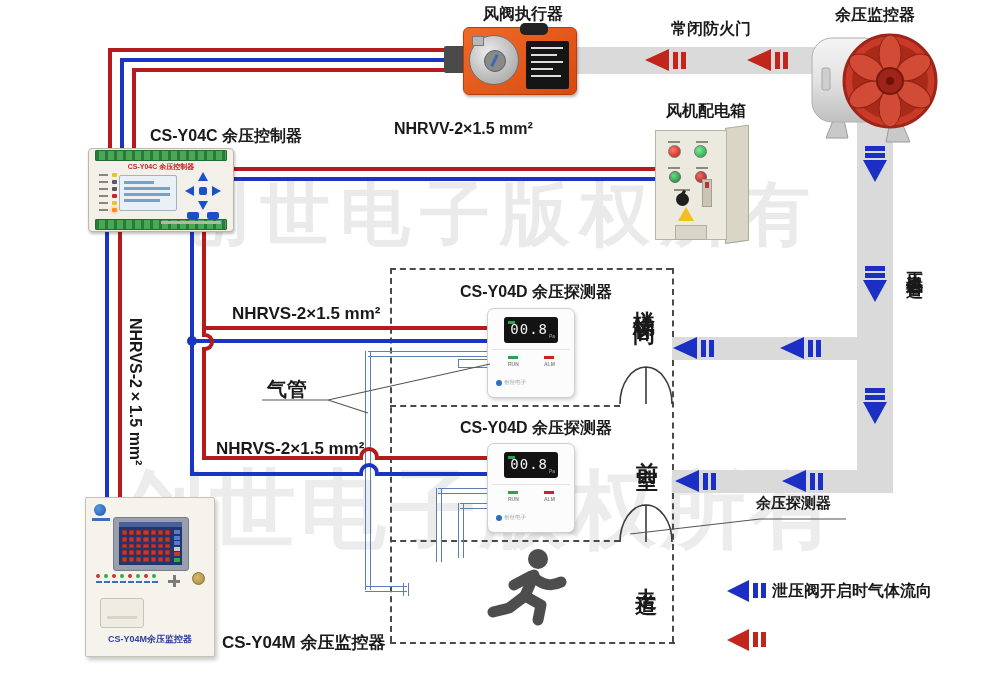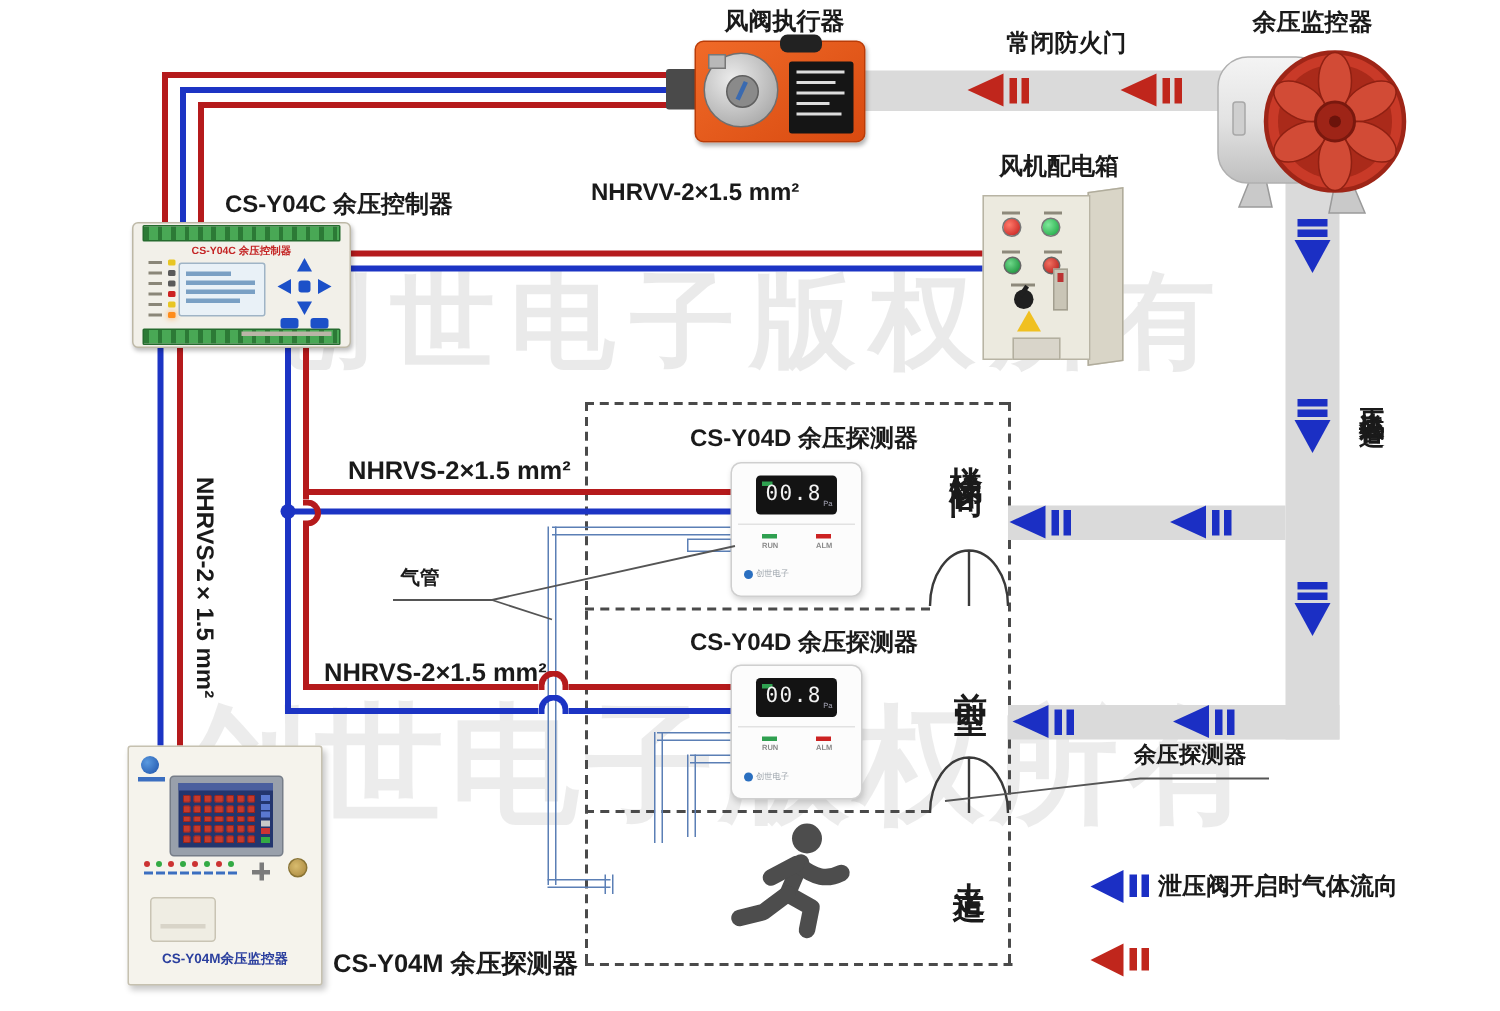--- a/index.html
+++ b/index.html
@@ -451,22 +451,22 @@
   <div class="lbl" style="left:671px;top:19px;font-size:16px;">常闭防火门</div>
   <div class="lbl" style="left:835px;top:5px;font-size:16px;">余压监控器</div>
   <div class="lbl" style="left:666px;top:101px;font-size:16px;">风机配电箱</div>
   <div class="lbl" style="left:150px;top:126px;font-size:16px;">CS-Y04C 余压控制器</div>
   <div class="lbl" style="left:394px;top:120px;font-size:16px;">NHRVV-2×1.5 mm²</div>
   <div class="lbl" style="left:232px;top:304px;font-size:17px;">NHRVS-2×1.5 mm²</div>
   <div class="lbl" style="left:216px;top:439px;font-size:17px;">NHRVS-2×1.5 mm²</div>
   <div class="lbl vlat" style="left:126px;top:318px;font-size:16px;">NHRVS-2×1.5 mm²</div>
   <div class="lbl" style="left:460px;top:282px;font-size:16px;">CS-Y04D 余压探测器</div>
   <div class="lbl" style="left:460px;top:418px;font-size:16px;">CS-Y04D 余压探测器</div>
-  <div class="lbl" style="left:222px;top:631px;font-size:17px;">CS-Y04M 余压探测器</div>
-  <div class="lbl" style="left:267px;top:376px;font-size:13px;">气管</div>
+  <div class="lbl" style="left:222px;top:631px;font-size:17px;">CS-Y04M 余压监控器</div>
+  <div class="lbl" style="left:267px;top:376px;font-size:20px;">气管</div>
   <div class="lbl" style="left:756px;top:494px;font-size:15px;">余压探测器</div>
   <div class="lbl vert" style="left:903px;top:258px;font-size:17px;letter-spacing:2px;">正压送风管道</div>
   <div class="lbl vert" style="left:629px;top:293px;font-size:22px;letter-spacing:6px;">楼梯间</div>
   <div class="lbl vert" style="left:632px;top:444px;font-size:22px;letter-spacing:6px;">前室</div>
   <div class="lbl vert" style="left:631px;top:570px;font-size:22px;letter-spacing:6px;">走道</div>
 
   <div class="tri-left" style="left:727px;top:580px;border-right:22px solid #1b2fc4;"></div>
   <div class="bar-v" style="left:753px;top:583px;height:15px;background:#1b2fc4;"></div>
   <div class="bar-v" style="left:761px;top:583px;height:15px;background:#1b2fc4;"></div>
   <div class="legend-text" style="left:772px;top:581px;">泄压阀开启时气体流向</div>

